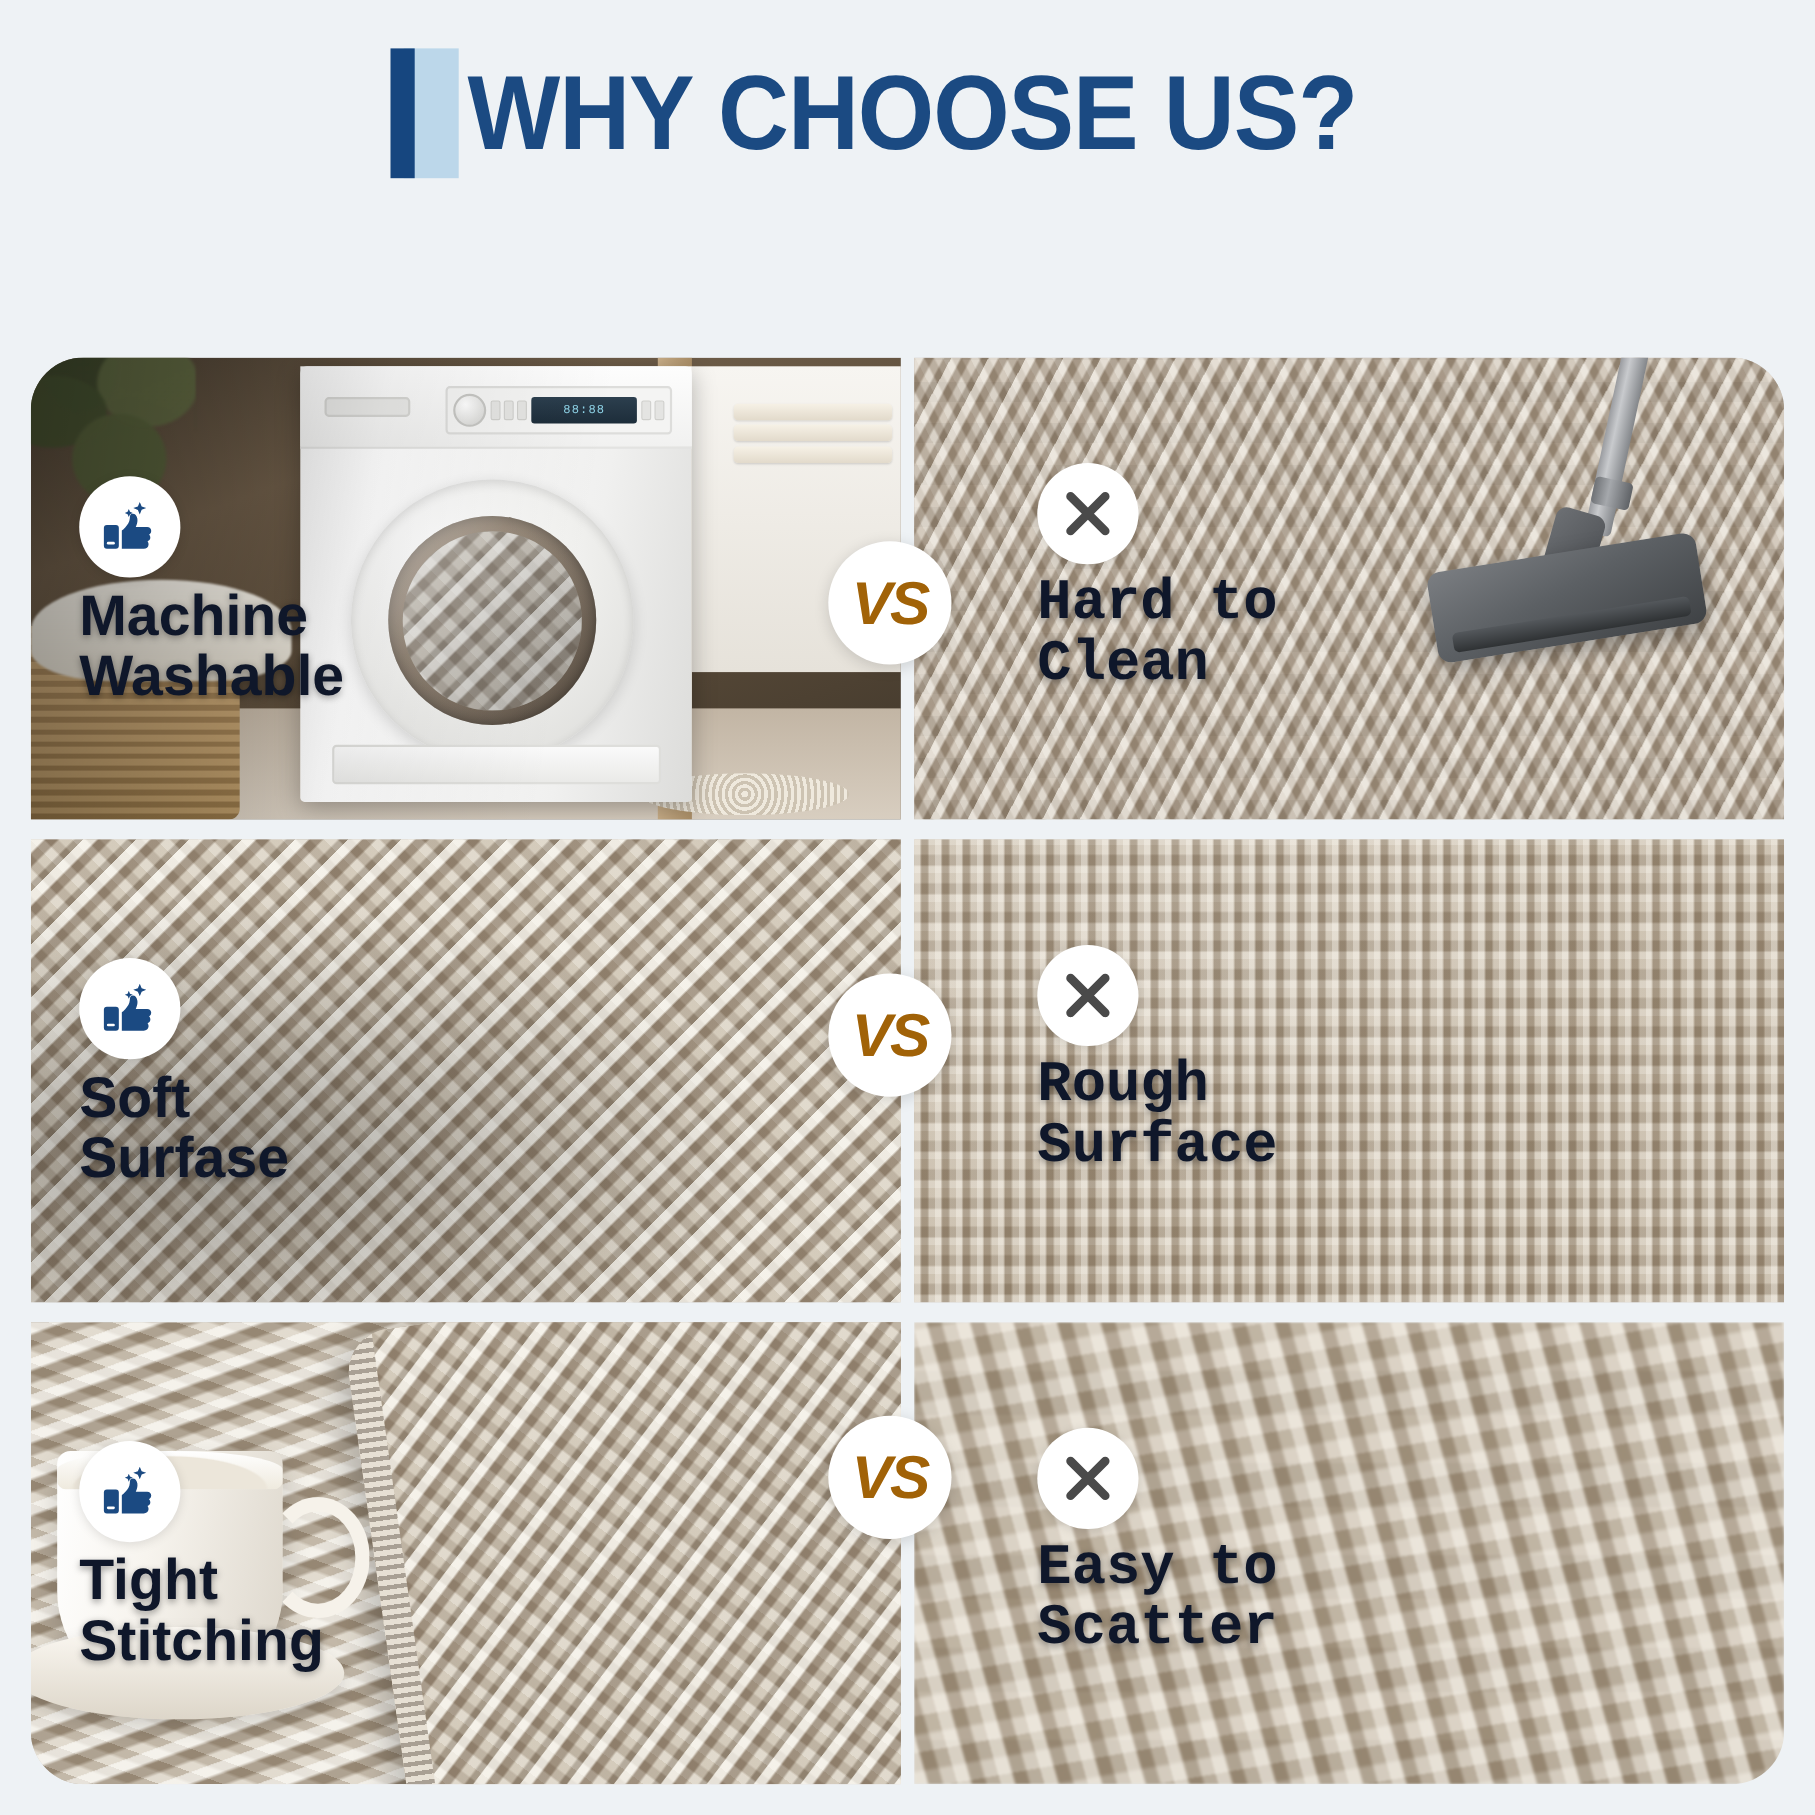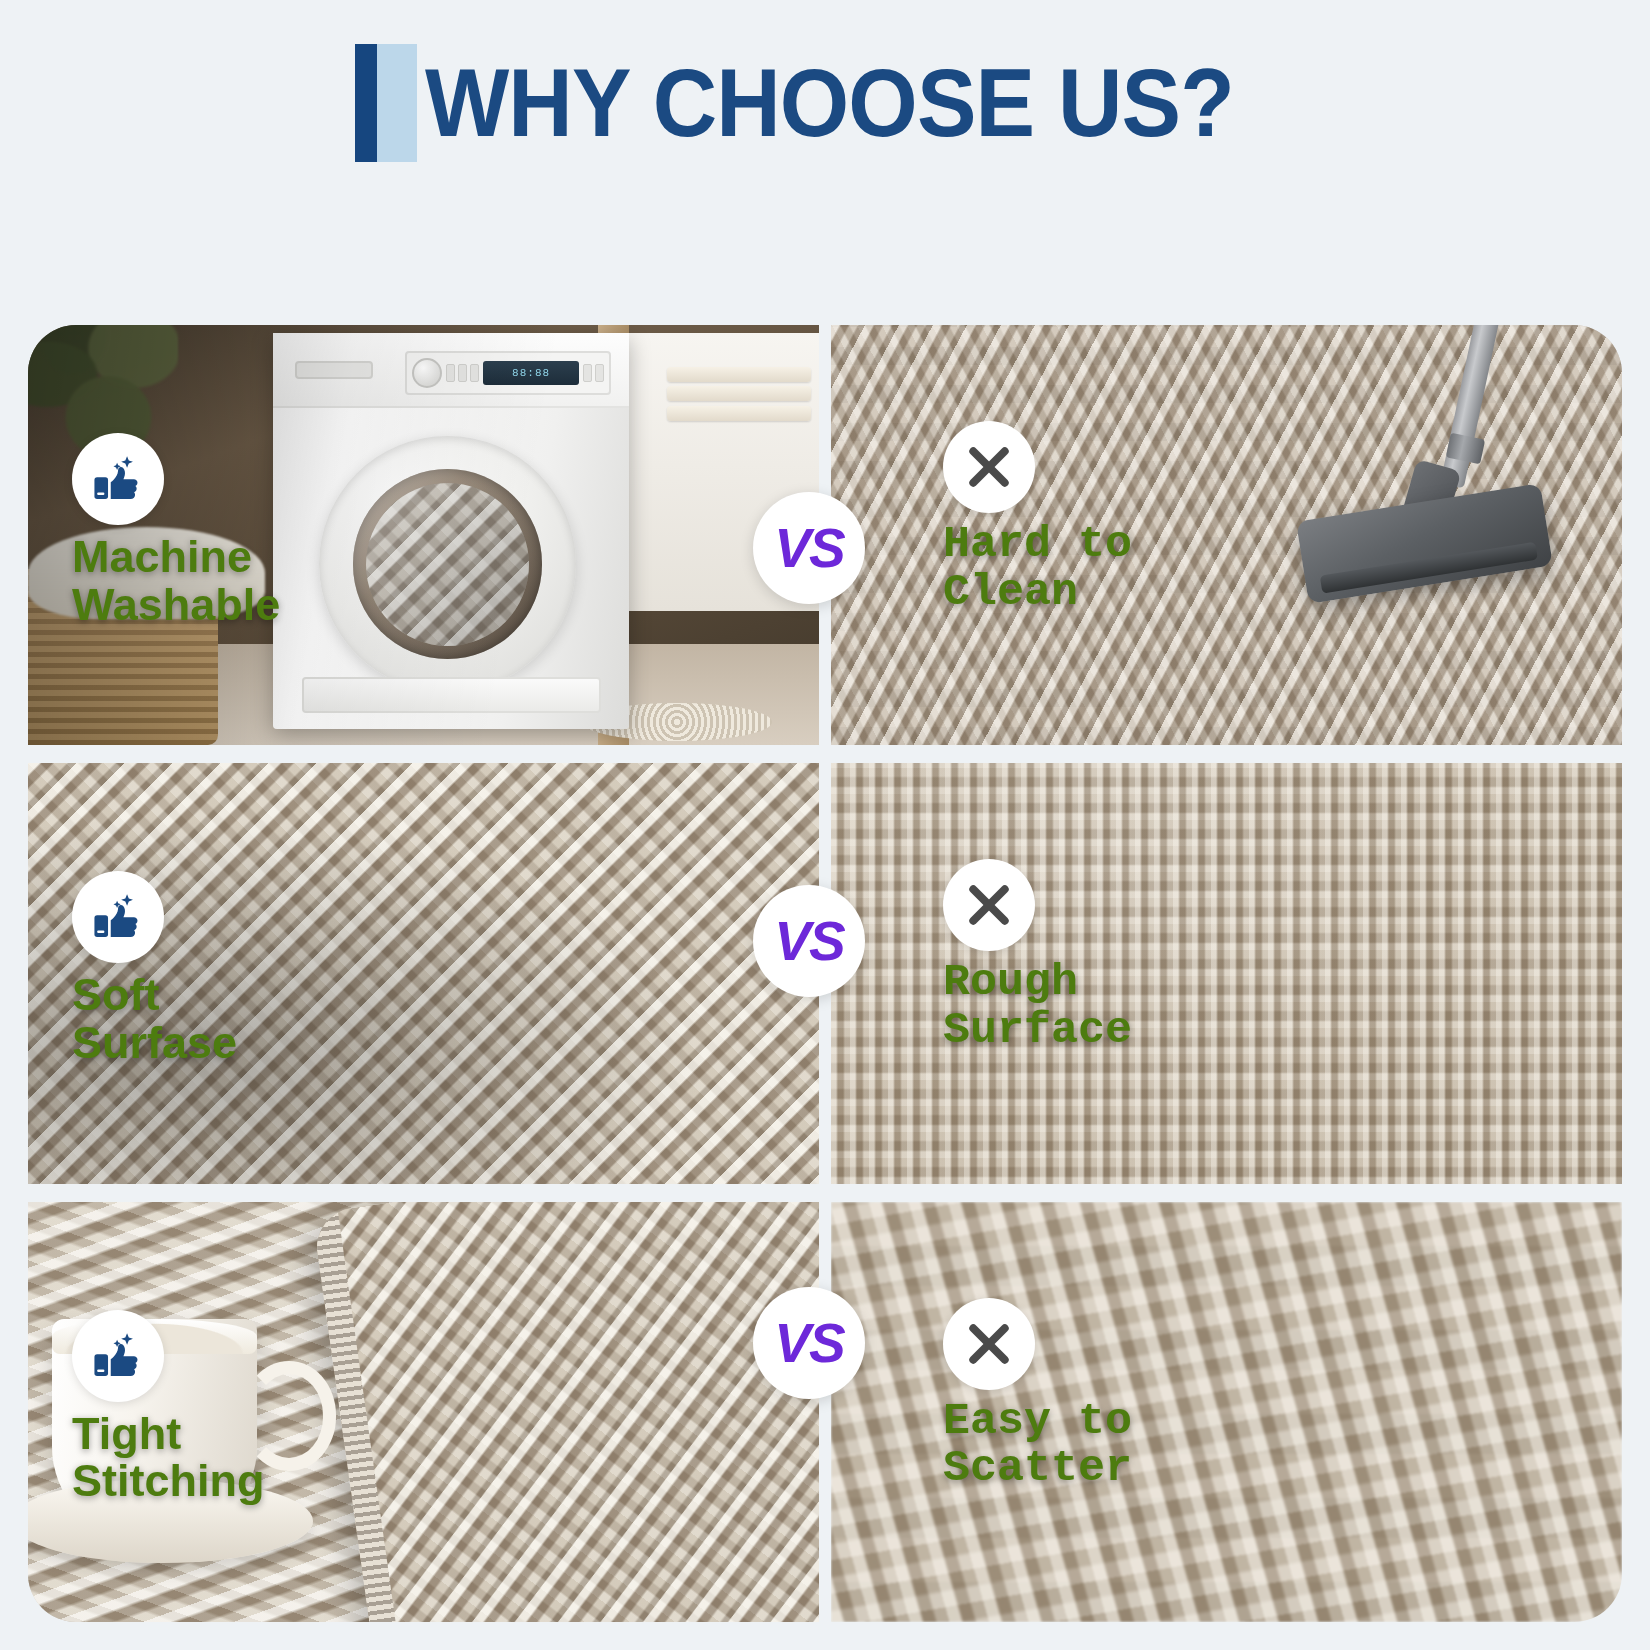--- a/index.html
+++ b/index.html
@@ -409,23 +409,23 @@
     left: 112px;
     top: 96px;
     width: 92px;
     height: 92px;
     box-shadow: 0 2px 10px rgba(0,0,0,.12);
   }
   .badge svg { display: block; }
 
   .caption {
     position: absolute;
-    color: #4d7c0f;
+    color: #0f172a;
     font-weight: 700;
-    font-size: 45px;
+    font-size: 52px;
     line-height: 1.06;
     text-shadow: 0 2px 7px rgba(0,0,0,.38);
     white-space: pre-line;
   }
   .cap-left { left: 44px; top: 208px; }
   .cap-right { left: 112px; top: 196px; font-family: Liberation Mono, monospace; }
 
   
   .vs {
     position: absolute;
@@ -436,21 +436,21 @@
     display: flex;
     align-items: center;
     justify-content: center;
     z-index: 6;
     box-shadow: 0 3px 14px rgba(0,0,0,.15);
   }
   .vs span {
     font-size: 55px;
     font-weight: 700;
     font-style: italic;
-    color: #6d28d9;
+    color: #a16207;
     letter-spacing: -2px;
     line-height: 1;
   }
   .vs-1 { left: 753px; top: 492px; }
   .vs-2 { left: 753px; top: 885px; }
   .vs-3 { left: 753px; top: 1287px; }
 
   
   .cup-body {
     position: absolute;

